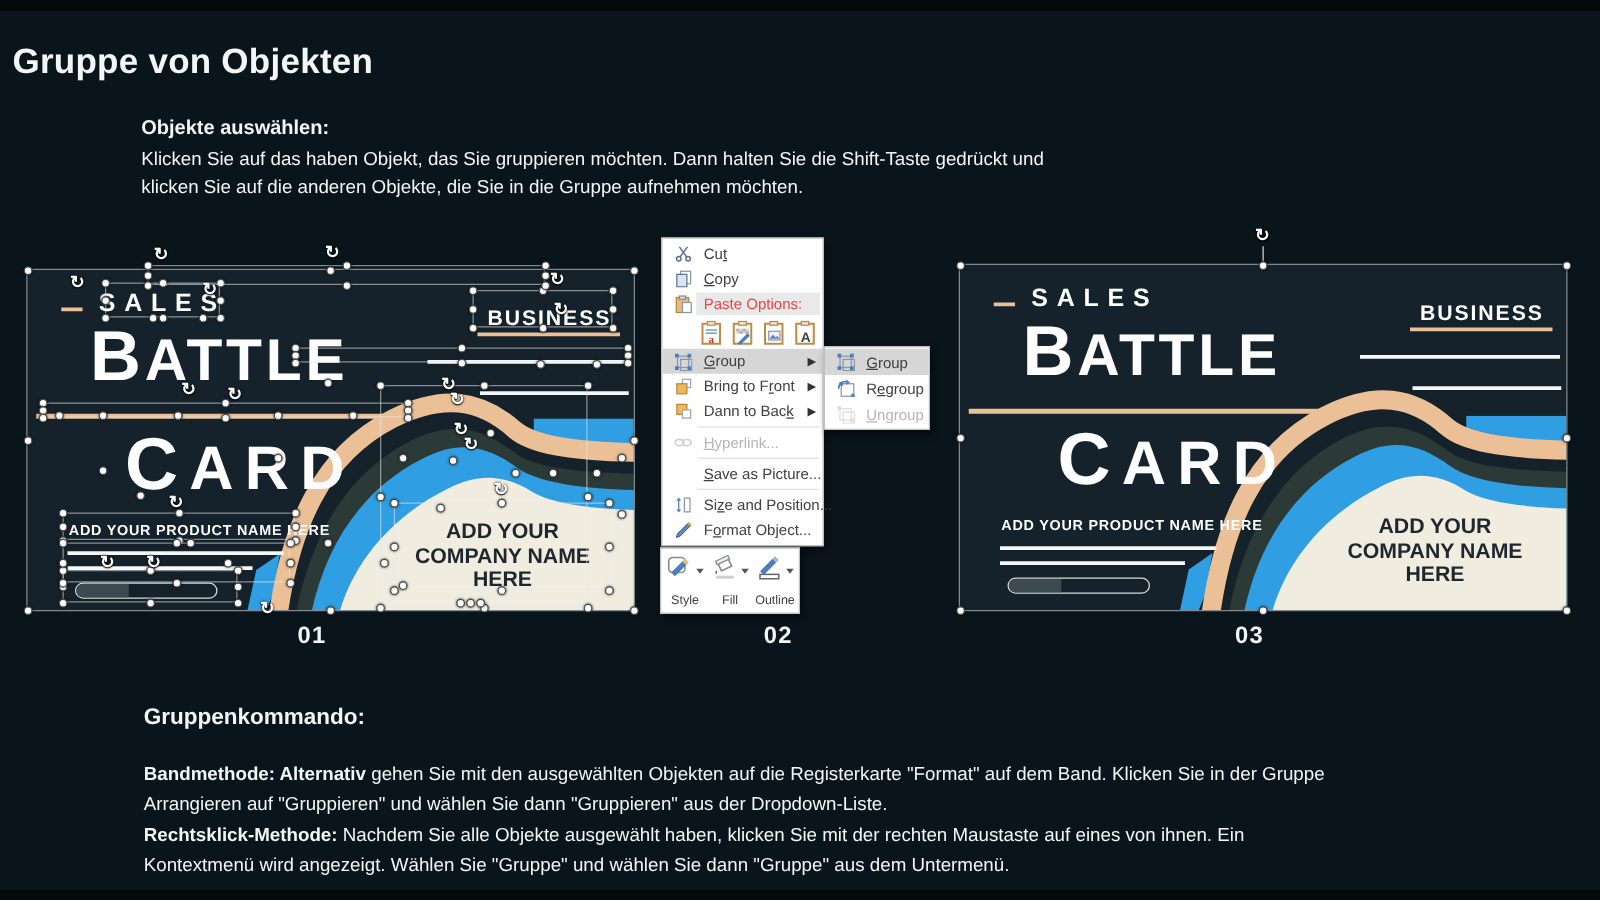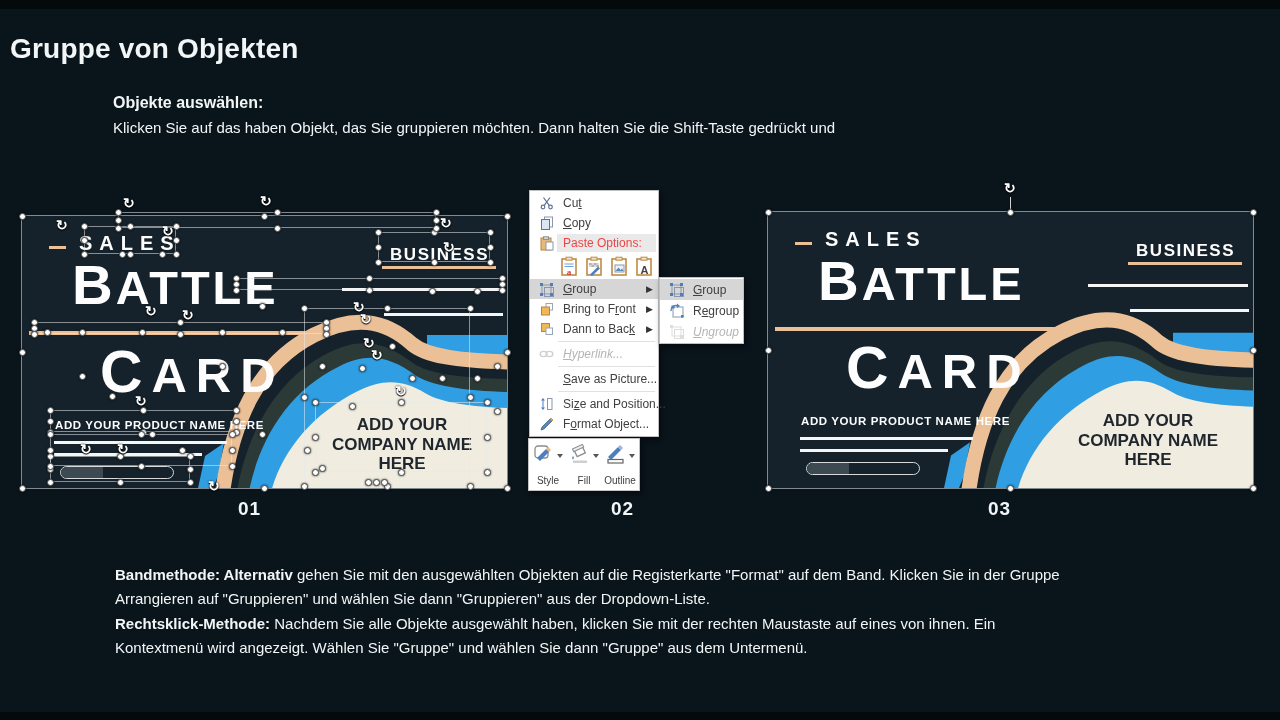--- a/index.html
+++ b/index.html
@@ -65,21 +65,21 @@
   
   #ctx-menu { position:absolute; left:529px; top:190px; width:130px; background:#fff;
               border:1px solid #bfbfbf; box-shadow:2px 3px 6px rgba(0,0,0,.45); padding:2px 0; }
   .cm-row { position:relative; height:20px; display:flex; align-items:center; font-size:12px;
             color:#404040; padding-left:5px; }
   .cm-ico { width:23px; display:flex; justify-content:center; align-items:center; flex:none; z-index:1; }
   .cm-label { margin-left:5px; z-index:1; white-space:nowrap; }
   .cm-label .ac { text-decoration:underline; }
   .cm-arrow { position:absolute; right:5px; font-size:9px; color:#333; }
   .cm-row.hl { background:#d6d6d6; }
-  .cm-row.disabled { color:#b5b5b5;font-style:italic; }
+  .cm-row.disabled { color:#b5b5b5; }
   .cm-row.disabled .cm-ico { opacity:.45; }
   .cm-row.paste-label .cm-label { font-weight:normal; color:#ef4444; }
   .cm-row.paste-label::before { content:""; position:absolute; left:27px; right:2px; top:1px; bottom:1px; background:#e9e9e9; }
   .cm-sep { height:1px; background:#e0e0e0; margin:2px 3px 2px 28px; }
   #paste-icons { height:26px; display:flex; align-items:center; padding-left:30px; gap:6px; }
   #paste-icons .pic { width:19px; height:21px; display:flex; }
 
   #ctx-submenu { position:absolute; left:659px; top:277px; width:85px; background:#fff;
                  border:1px solid #bfbfbf; box-shadow:2px 3px 6px rgba(0,0,0,.45); padding:1px 0; }
   #ctx-submenu .cm-row { height:21px; }
@@ -98,20 +98,21 @@
 <body>
 
 <div id="strip-top" class="edge-strip"></div>
 <div id="strip-bottom" class="edge-strip"></div>
 
 <h1 id="page-title">Gruppe von Objekten</h1>
 
 <div id="intro">
   <div class="h">Objekte auswählen:</div>
   <div class="t">Klicken Sie auf das haben Objekt, das Sie gruppieren möchten. Dann halten Sie die Shift-Taste gedrückt und</div>
+  <div class="t">klicken Sie auf die anderen Objekte, die Sie in die Gruppe aufnehmen möchten.</div>
 </div>
 
 <div class="battlecard" id="card-area-1">
   <svg class="bg" viewBox="0 0 485 272" preserveAspectRatio="none">
     <rect x="405" y="119" width="80" height="22" fill="#2f9ee3"></rect>
     <path d="M 176,272 L 183,240 L 202,227 L 196,260 L 191,272 Z" fill="#2f9ee3"></path>
     <path d="M 200,280 C 210,205 235,148 292,119 C 332,99 362,103 390,128 C 403,139 432,145 487,146" stroke="#ecc096" stroke-width="15" fill="none"></path>
     <path d="M 214,280 C 224,220 252,164 306,137 C 338,121 362,125 391,147 C 406,158 440,162 487,163 L 487,280 Z" fill="#2b3a37"></path>
     <path d="M 226,280 C 236,226 264,177 316,151 C 345,136 367,140 393,159 C 409,170 443,175 487,176 L 487,280 Z" fill="#2f9ee3"></path>
     <path d="M 248,280 C 258,238 288,199 336,175 C 361,162 382,164 403,177 C 419,187 451,191 487,192 L 487,280 Z" fill="#f0ecdf"></path>
@@ -558,15 +559,16 @@
           </svg>
     </span>
         <span class="mt-caret"></span>
       </span>
     <span class="mt-label">Outline</span>
   </div>
 </div>
 <div class="stepnum" id="step-2">02</div>
 
 <div id="group-section">
+  <div class="h">Gruppenkommando:</div>
   <p><b>Bandmethode: Alternativ</b><span> gehen Sie mit den ausgewählten Objekten auf die Registerkarte "Format" auf dem Band. Klicken Sie in der Gruppe Arrangieren auf "Gruppieren" und wählen Sie dann "Gruppieren" aus der Dropdown-Liste.</span></p>
   <p><b>Rechtsklick-Methode:</b><span> Nachdem Sie alle Objekte ausgewählt haben, klicken Sie mit der rechten Maustaste auf eines von ihnen. Ein Kontextmenü wird angezeigt. Wählen Sie "Gruppe" und wählen Sie dann "Gruppe" aus dem Untermenü.</span></p>
 </div>
 
 </body></html>

